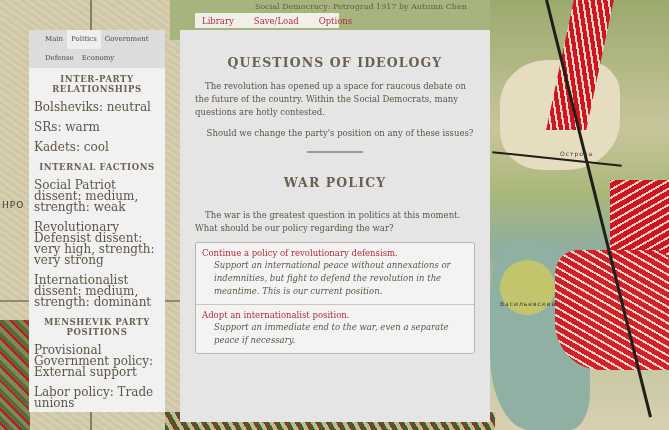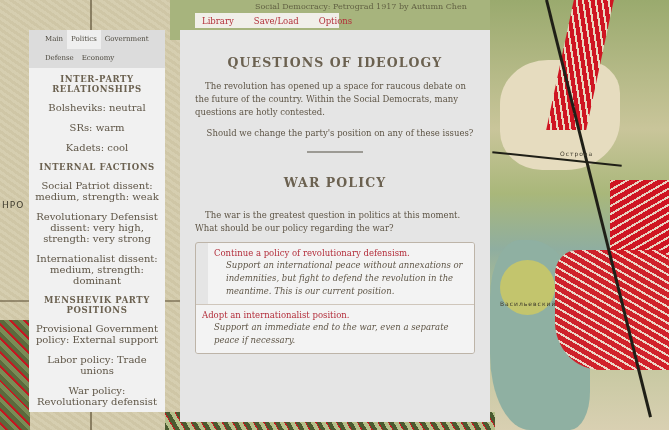--- a/index.html
+++ b/index.html
@@ -42,32 +42,32 @@
     background: #f1efe9; display: flex; align-items: center; gap: 20px; padding-left: 7px; }
   .topnav a { font-size: 8.5px; color: #b2303a; text-decoration: none; white-space: nowrap; cursor: pointer; }
 
   
   .sidebar { position: absolute; left: 29px; top: 30px; width: 136px; height: 382px; background: #f1f1f1; overflow: hidden; }
   .tabs { background: #dcdcdc; display: flex; flex-wrap: wrap; padding: 0 12px; }
   .tab { font-size: 7px; color: #4e4a40; padding: 4px 4px 5px 4px; height: 19px; line-height: 10px; cursor: pointer; }
   .tab.active { background: #efefef; }
   .side-body { padding: 2px 5px 0 5px; }
   .side-h { text-align: center; font-weight: bold; font-size: 8.5px; letter-spacing: .6px; color: #6b6150; line-height: 10px; margin: 4px 0 8px 0; }
-  .side-p { font-size: 10px; line-height: 11px; color: #5e5546; margin-bottom: 9px; text-align: center; }
+  .side-p { font-size: 12px; line-height: 11px; color: #5e5546; margin-bottom: 9px; }
 
   
   .main { position: absolute; left: 180px; top: 30px; width: 310px; height: 392px; background: #e5e5e5; padding: 9px 15px; }
   .main h1 { text-align: center; font-size: 12.5px; font-weight: bold; letter-spacing: 1.1px; color: #6b6150; margin-top: 16px; margin-bottom: 10px; }
   .main h2 { text-align: center; font-size: 12.5px; font-weight: bold; letter-spacing: 1.1px; color: #6b6150; margin-top: 22px; margin-bottom: 19px; }
   .main p { font-size: 8.5px; line-height: 13px; color: #5e5546; text-indent: 10px; }
   .main p.q { margin-top: 8px; text-align: center; }
   .divider { width: 56px; height: 2px; background: #9c9a94; margin: 11px auto 0 auto; }
   .choices { margin-top: 7px; border: 1.5px solid #bdb4a8; border-radius: 3px; overflow: hidden; }
   .choice { padding: 4px 6px 6px 6px; border-top: 1.5px solid #cfc6bb; background: #f3f3f3; cursor: pointer; }
-  .choice:first-child { border-top: none; margin-left: 12px; }
+  .choice:first-child { border-top: none; }
   .choice .label { font-size: 8.5px; color: #b32e3b; line-height: 12px; }
   .choice .desc { font-size: 8.5px; font-style: italic; color: #5e5546; line-height: 13px; padding-left: 12px; }
   .choice.disabled { background: #dadada; cursor: default; }
   .choice.disabled .label { color: #a9a9a9; }
   .choice.disabled .desc { color: #a9a9a9; }
 </style>
 </head>
 <body>
 
 <div class="map">

